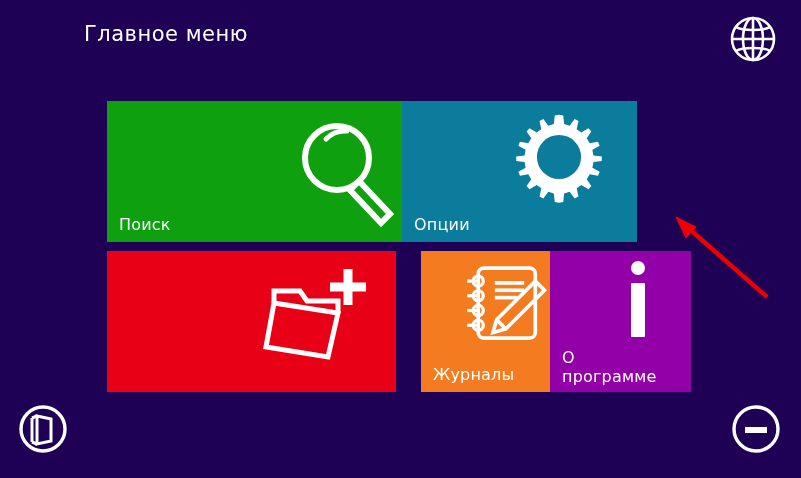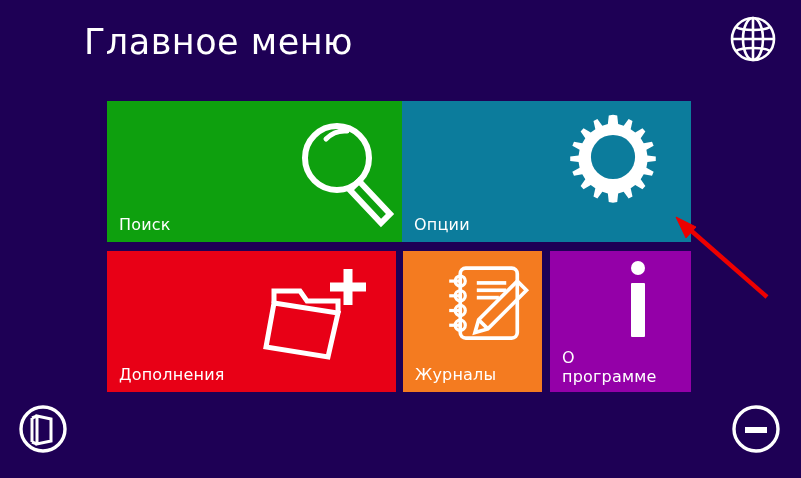--- a/index.html
+++ b/index.html
@@ -23,21 +23,21 @@
     height: 478px;
     background: #1e0055;
     overflow: hidden;
   }
 
   
   #page-title {
     position: absolute;
     left: 84px;
     top: 22px;
-    font-size: 35px;
+    font-size: 21px;
     font-weight: 400;
     color: #ffffff;
     letter-spacing: 0.5px;
     white-space: nowrap;
   }
   #globe-button {
     position: absolute;
     left: 724px;
     top: 10px;
     width: 58px;
@@ -70,34 +70,34 @@
 
   #tile-search {
     left: 107px; top: 101px;
     width: 317px; height: 141px;
     background: #0ea00e;
   }
   #tile-search .tile-icon { right: 24px; top: 12px; }
 
   #tile-options {
     left: 402px; top: 101px;
-    width: 289px; height: 141px;
+    width: 235px; height: 141px;
     background: #0c7c9c;
   }
   #tile-options .tile-icon { right: 32px; top: 10px; }
 
   #tile-addons {
     left: 107px; top: 251px;
     width: 289px; height: 141px;
     background: #e80016;
   }
   #tile-addons .tile-icon { right: 24px; top: 10px; }
 
   #tile-journals {
-    left: 403px; top: 251px;
+    left: 421px; top: 251px;
     width: 139px; height: 141px;
     background: #f47b20;
   }
   #tile-journals .tile-icon { right: 10px; top: 8px; }
 
   #tile-about {
     left: 550px; top: 251px;
     width: 141px; height: 141px;
     background: #9400a8;
   }
@@ -174,21 +174,20 @@
   <div class="tile" id="tile-addons">
     <div class="tile-icon">
       <svg width="110" height="110" viewBox="0 0 110 110" aria-hidden="true">
         <g fill="none" stroke="#ffffff" stroke-width="5" stroke-linejoin="miter">
           <path d="M86 8 L86 44 M68 26 L104 26" stroke-width="9" stroke-linecap="butt"></path>
           <path d="M12 42 L12 30 L38 30 L45 40 L76 40 L76 52"></path>
           <path d="M12 42 L76 52 L66 96 L4 86 Z"></path>
         </g>
       </svg>
     </div>
-    <div class="tile-label">Дополнения</div>
   </div>
 
   <div class="tile" id="tile-journals">
     <div class="tile-icon">
       <svg width="92" height="92" viewBox="0 0 100 100" aria-hidden="true">
         <g fill="none" stroke="#ffffff" stroke-width="4">
           <rect x="22" y="10" width="62" height="76" rx="6"></rect>
           <g stroke-width="3.5">
             <circle cx="22" cy="24" r="5.5"></circle>
             <circle cx="22" cy="40" r="5.5"></circle>

